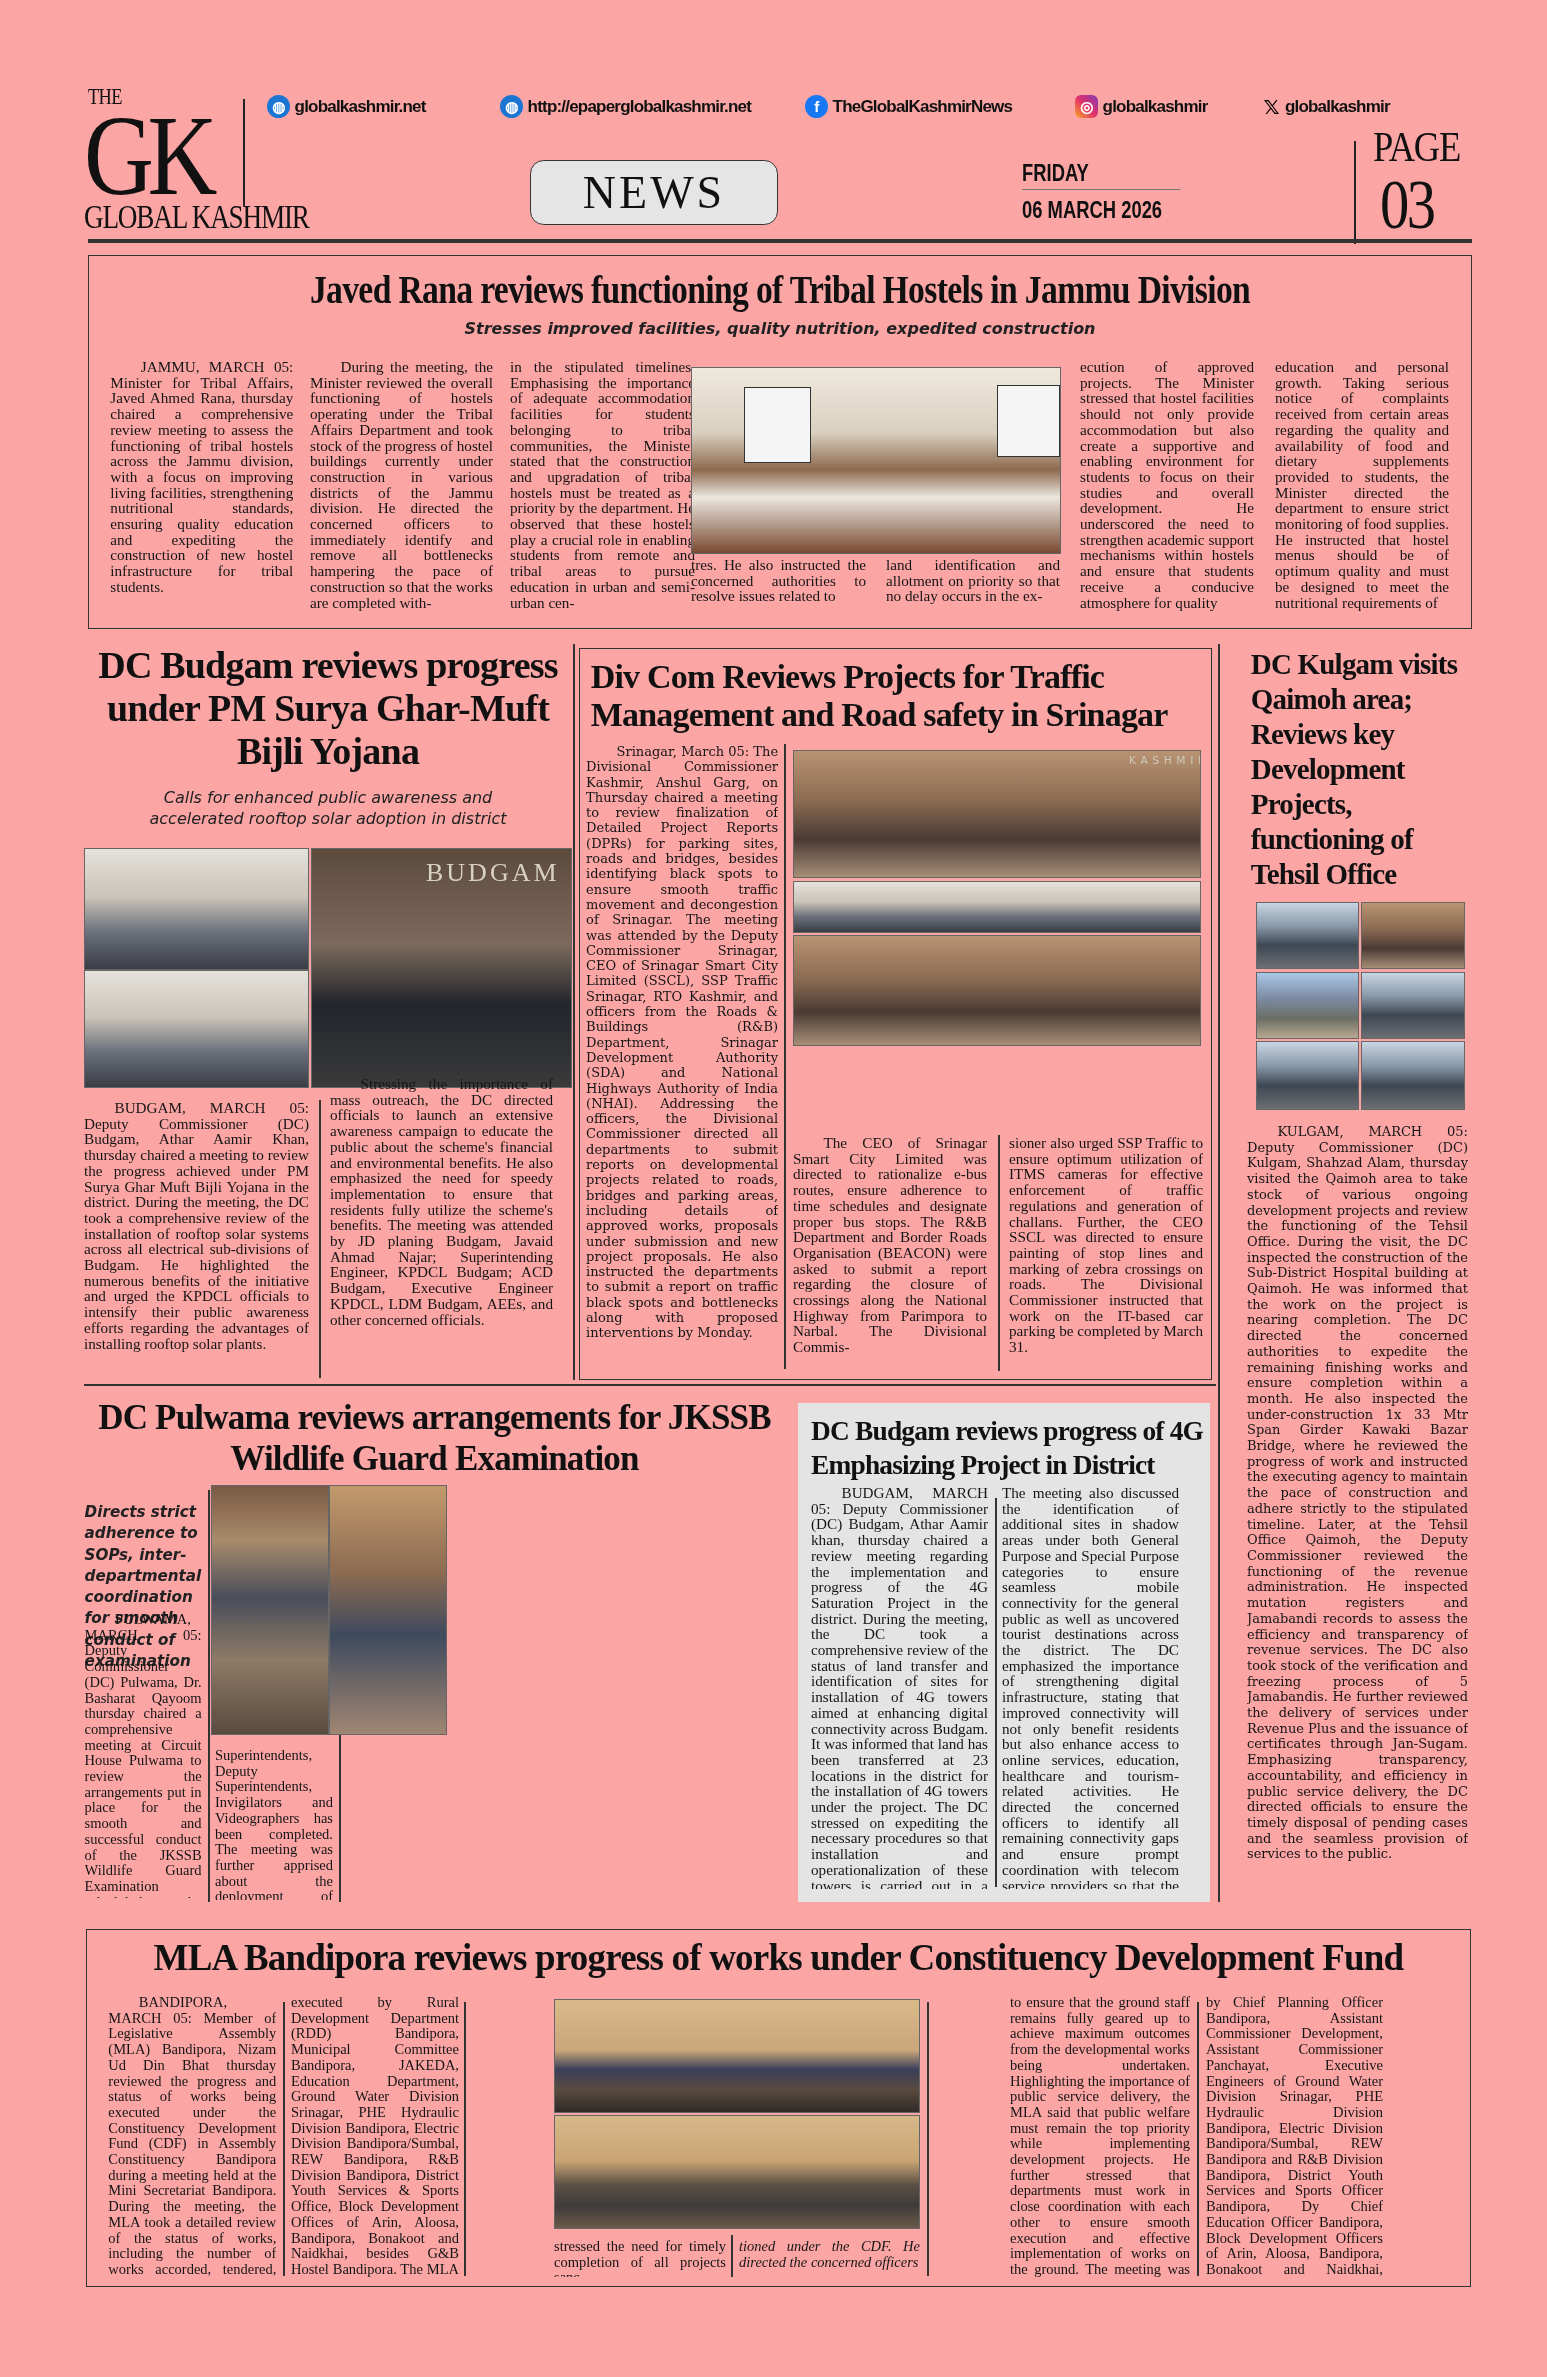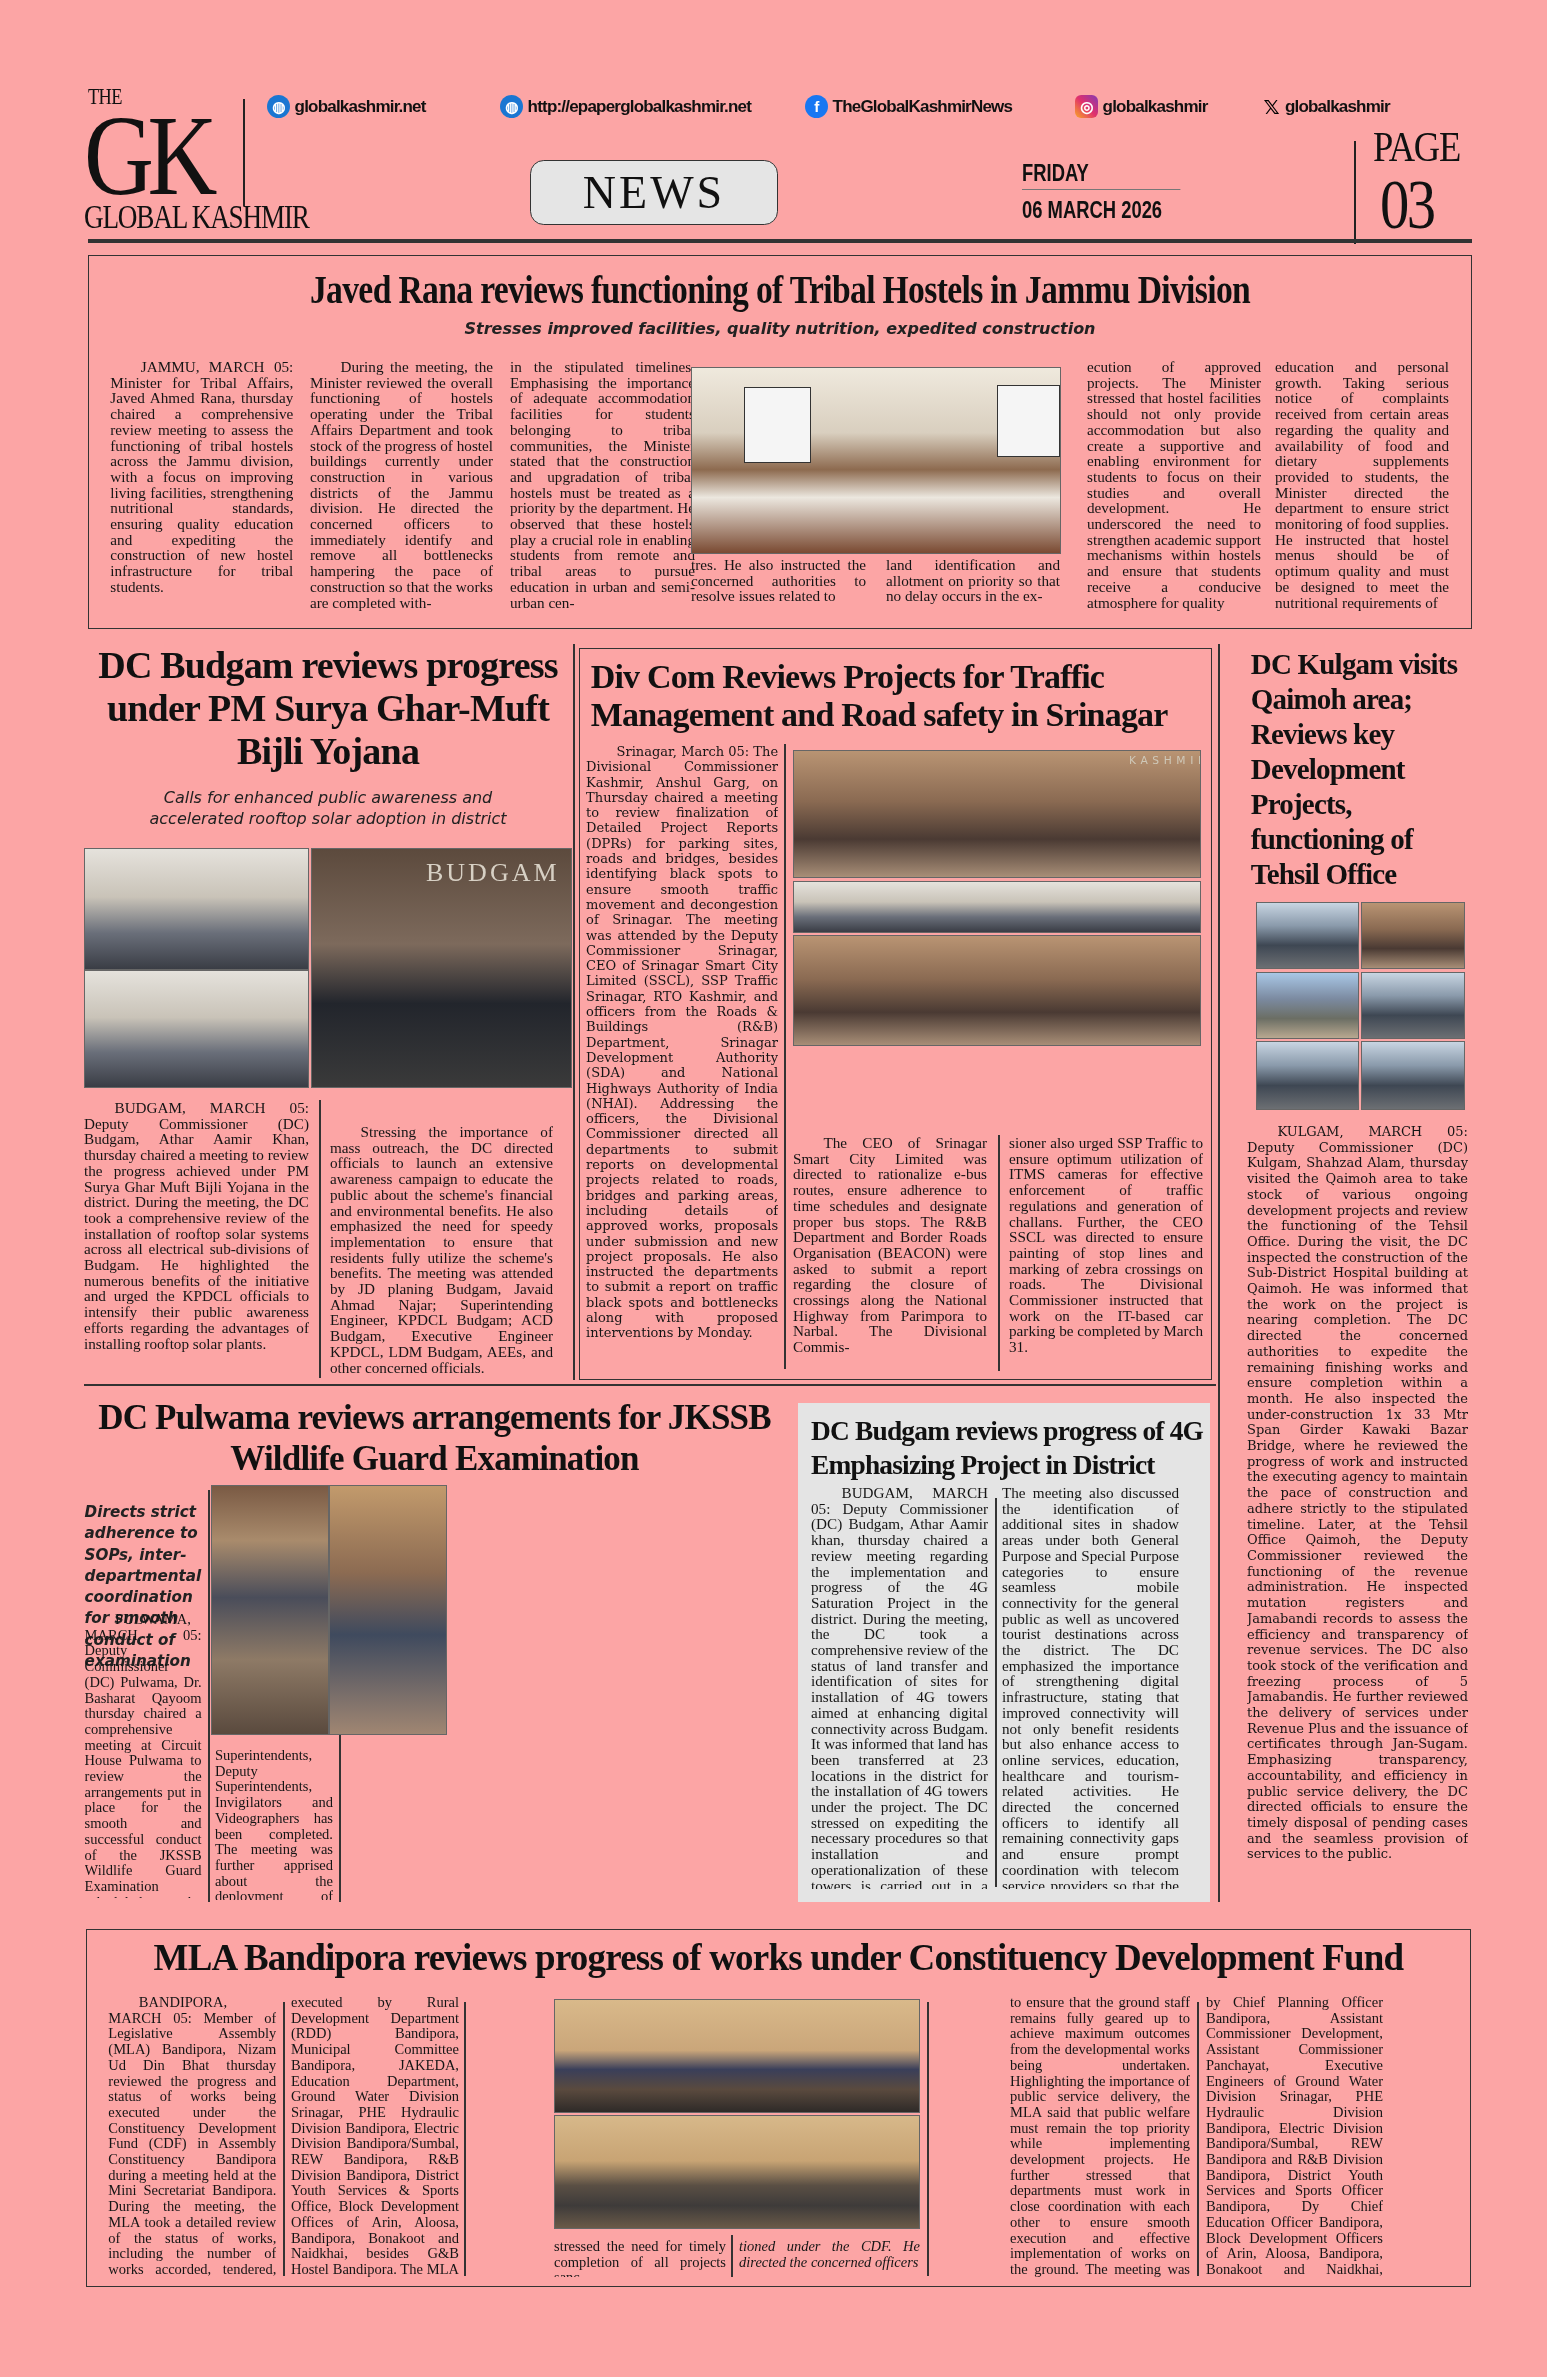--- a/index.html
+++ b/index.html
@@ -114,41 +114,41 @@
       <div class="screen" style="left:52px; top:19px; width:67px; height:76px;"></div>
       <div class="screen" style="left:305px; top:17px; width:63px; height:72px;"></div>
     </div>
 
     <div class="col body" style="left:602px; top:301px; width:175px; height:61px;">
         <p style="text-indent:0">tres. He also instructed the concerned authorities to resolve issues related to</p>
       </div>
     <div class="col body" style="left:797px; top:301px; width:174px; height:61px;">
         <p style="text-indent:0">land identification and allotment on priority so that no delay occurs in the ex-</p>
       </div>
-    <div class="col body" style="left:991px; top:103px; width:174px; height:259px;margin-left:7px;">
+    <div class="col body" style="left:991px; top:103px; width:174px; height:259px;">
         <p style="text-indent:0">ecution of approved projects. The Minister stressed that hostel facilities should not only provide accommodation but also create a supportive and enabling environment for students to focus on their studies and overall development. He underscored the need to strengthen academic support mechanisms within hostels and ensure that students receive a conducive atmosphere for quality</p>
       </div>
     <div class="col body" style="left:1186px; top:103px; width:174px; height:259px;">
         <p style="text-indent:0">education and personal growth. Taking serious notice of complaints received from certain areas regarding the quality and availability of food and dietary supplements provided to students, the Minister directed the department to ensure strict monitoring of food supplies. He instructed that hostel menus should be of optimum quality and must be designed to meet the nutritional requirements of</p>
       </div>
   </div>
 
   <div style="position:absolute; left:84px; top:644px; width:488px; height:740px;">
     <div class="hl" style="position:absolute; left:0; width:488px; top:0; text-align:center; font-size:38px; line-height:43px;">DC Budgam reviews progress under PM Surya Ghar-Muft Bijli Yojana</div>
     <div class="deck" style="position:absolute; left:46px; width:396px; top:143px; text-align:center; font-size:16px; line-height:21.3px; font-weight:normal;">Calls for enhanced public awareness and accelerated rooftop solar adoption in district</div>
     <div class="photo ph-office" style="left:0; top:204px; width:225px; height:122px;"></div>
     <div class="photo ph-office" style="left:0; top:326px; width:225px; height:118px;"></div>
     <div class="photo ph-wood" style="left:227px; top:204px; width:261px; height:240px; background:linear-gradient(180deg,#5c4a3d 0%,#7d6a5c 40%,#22252c 65%,#3a3a3a 100%);">
       <div class="budgam-sign" style="left:114px; top:9.1px;">BUDGAM</div>
     </div>
     <div class="col body" style="left:0; top:456px; width:225px; height:278px;">
         <p>BUDGAM, MARCH 05: Deputy Commissioner (DC) Budgam, Athar Aamir Khan, thursday chaired a meeting to review the progress achieved under PM Surya Ghar Muft Bijli Yojana in the district. During the meeting, the DC took a comprehensive review of the installation of rooftop solar systems across all electrical sub-divisions of Budgam. He highlighted the numerous benefits of the initiative and urged the KPDCL officials to intensify their public awareness efforts regarding the advantages of installing rooftop solar plants.</p>
       </div>
     <div class="vr" style="left:235px; top:456px; height:278px;"></div>
-    <div class="col body" style="left:246px; top:480px; width:223px; height:278px;">
+    <div class="col body" style="left:246px; top:432px; width:223px; height:278px;">
         <p>Stressing the importance of mass outreach, the DC directed officials to launch an extensive awareness campaign to educate the public about the scheme's financial and environmental benefits. He also emphasized the need for speedy implementation to ensure that residents fully utilize the scheme's benefits. The meeting was attended by JD planing Budgam, Javaid Ahmad Najar; Superintending Engineer, KPDCL Budgam; ACD Budgam, Executive Engineer KPDCL, LDM Budgam, AEEs, and other concerned officials.</p>
       </div>
   </div>
   <div class="vr" style="left:573px; top:644px; height:736px;"></div>
   <div style="position:absolute; left:84px; top:1384px; width:1132px; height:2.3px; background:#333;"></div>
 
   <div class="box" style="left:579px; top:648px; width:633px; height:732px;padding-left:14px;">
     <div class="hl" style="position:absolute; left:10.7px; width:610px; top:9.1px; font-size:34px; line-height:38px;">Div Com Reviews Projects for Traffic Management and Road safety in Srinagar</div>
     <div class="col body" style="left:6.1px; top:95px; width:192px; height:625px; font-family:'DejaVu Serif',serif; font-size:13px; line-height:15.3px;">
         <p>Srinagar, March 05: The Divisional Commissioner Kashmir, Anshul Garg, on Thursday chaired a meeting to review finalization of Detailed Project Reports (DPRs) for parking sites, roads and bridges, besides identifying black spots to ensure smooth traffic movement and decongestion of Srinagar. The meeting was attended by the Deputy Commissioner Srinagar, CEO of Srinagar Smart City Limited (SSCL), SSP Traffic Srinagar, RTO Kashmir, and officers from the Roads &amp; Buildings (R&amp;B) Department, Srinagar Development Authority (SDA) and National Highways Authority of India (NHAI). Addressing the officers, the Divisional Commissioner directed all departments to submit reports on developmental projects related to roads, bridges and parking areas, including details of approved works, proposals under submission and new project proposals. He also instructed the departments to submit a report on traffic black spots and bottlenecks along with proposed interventions by Monday.</p>

